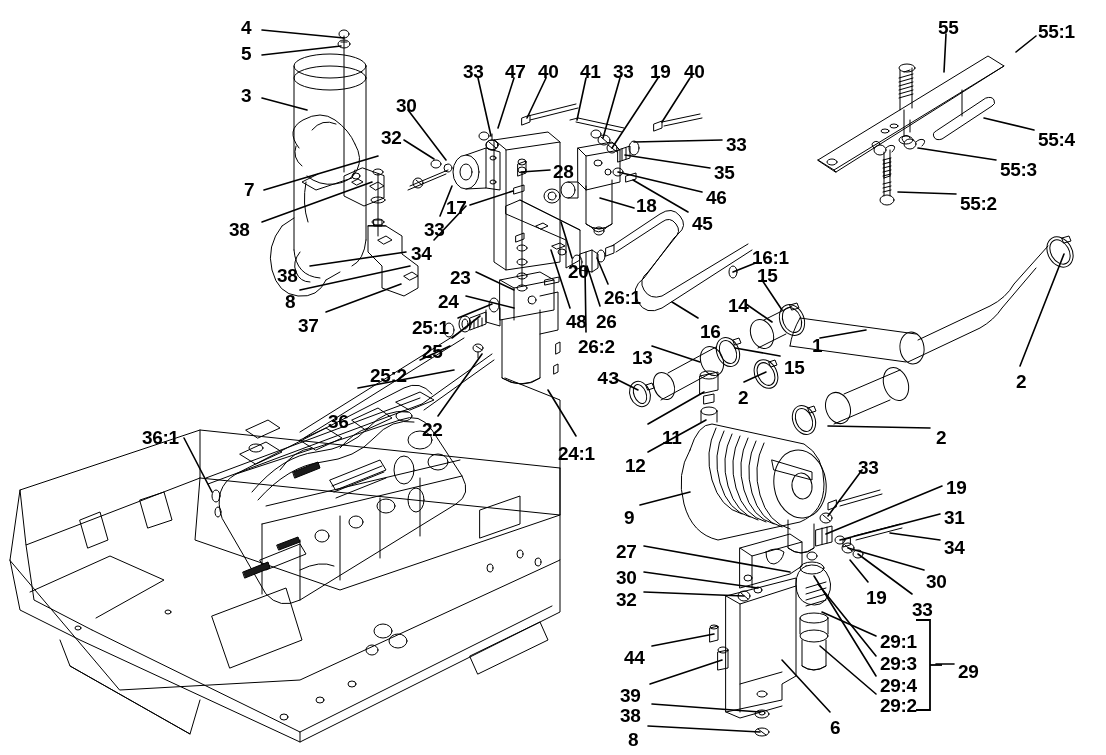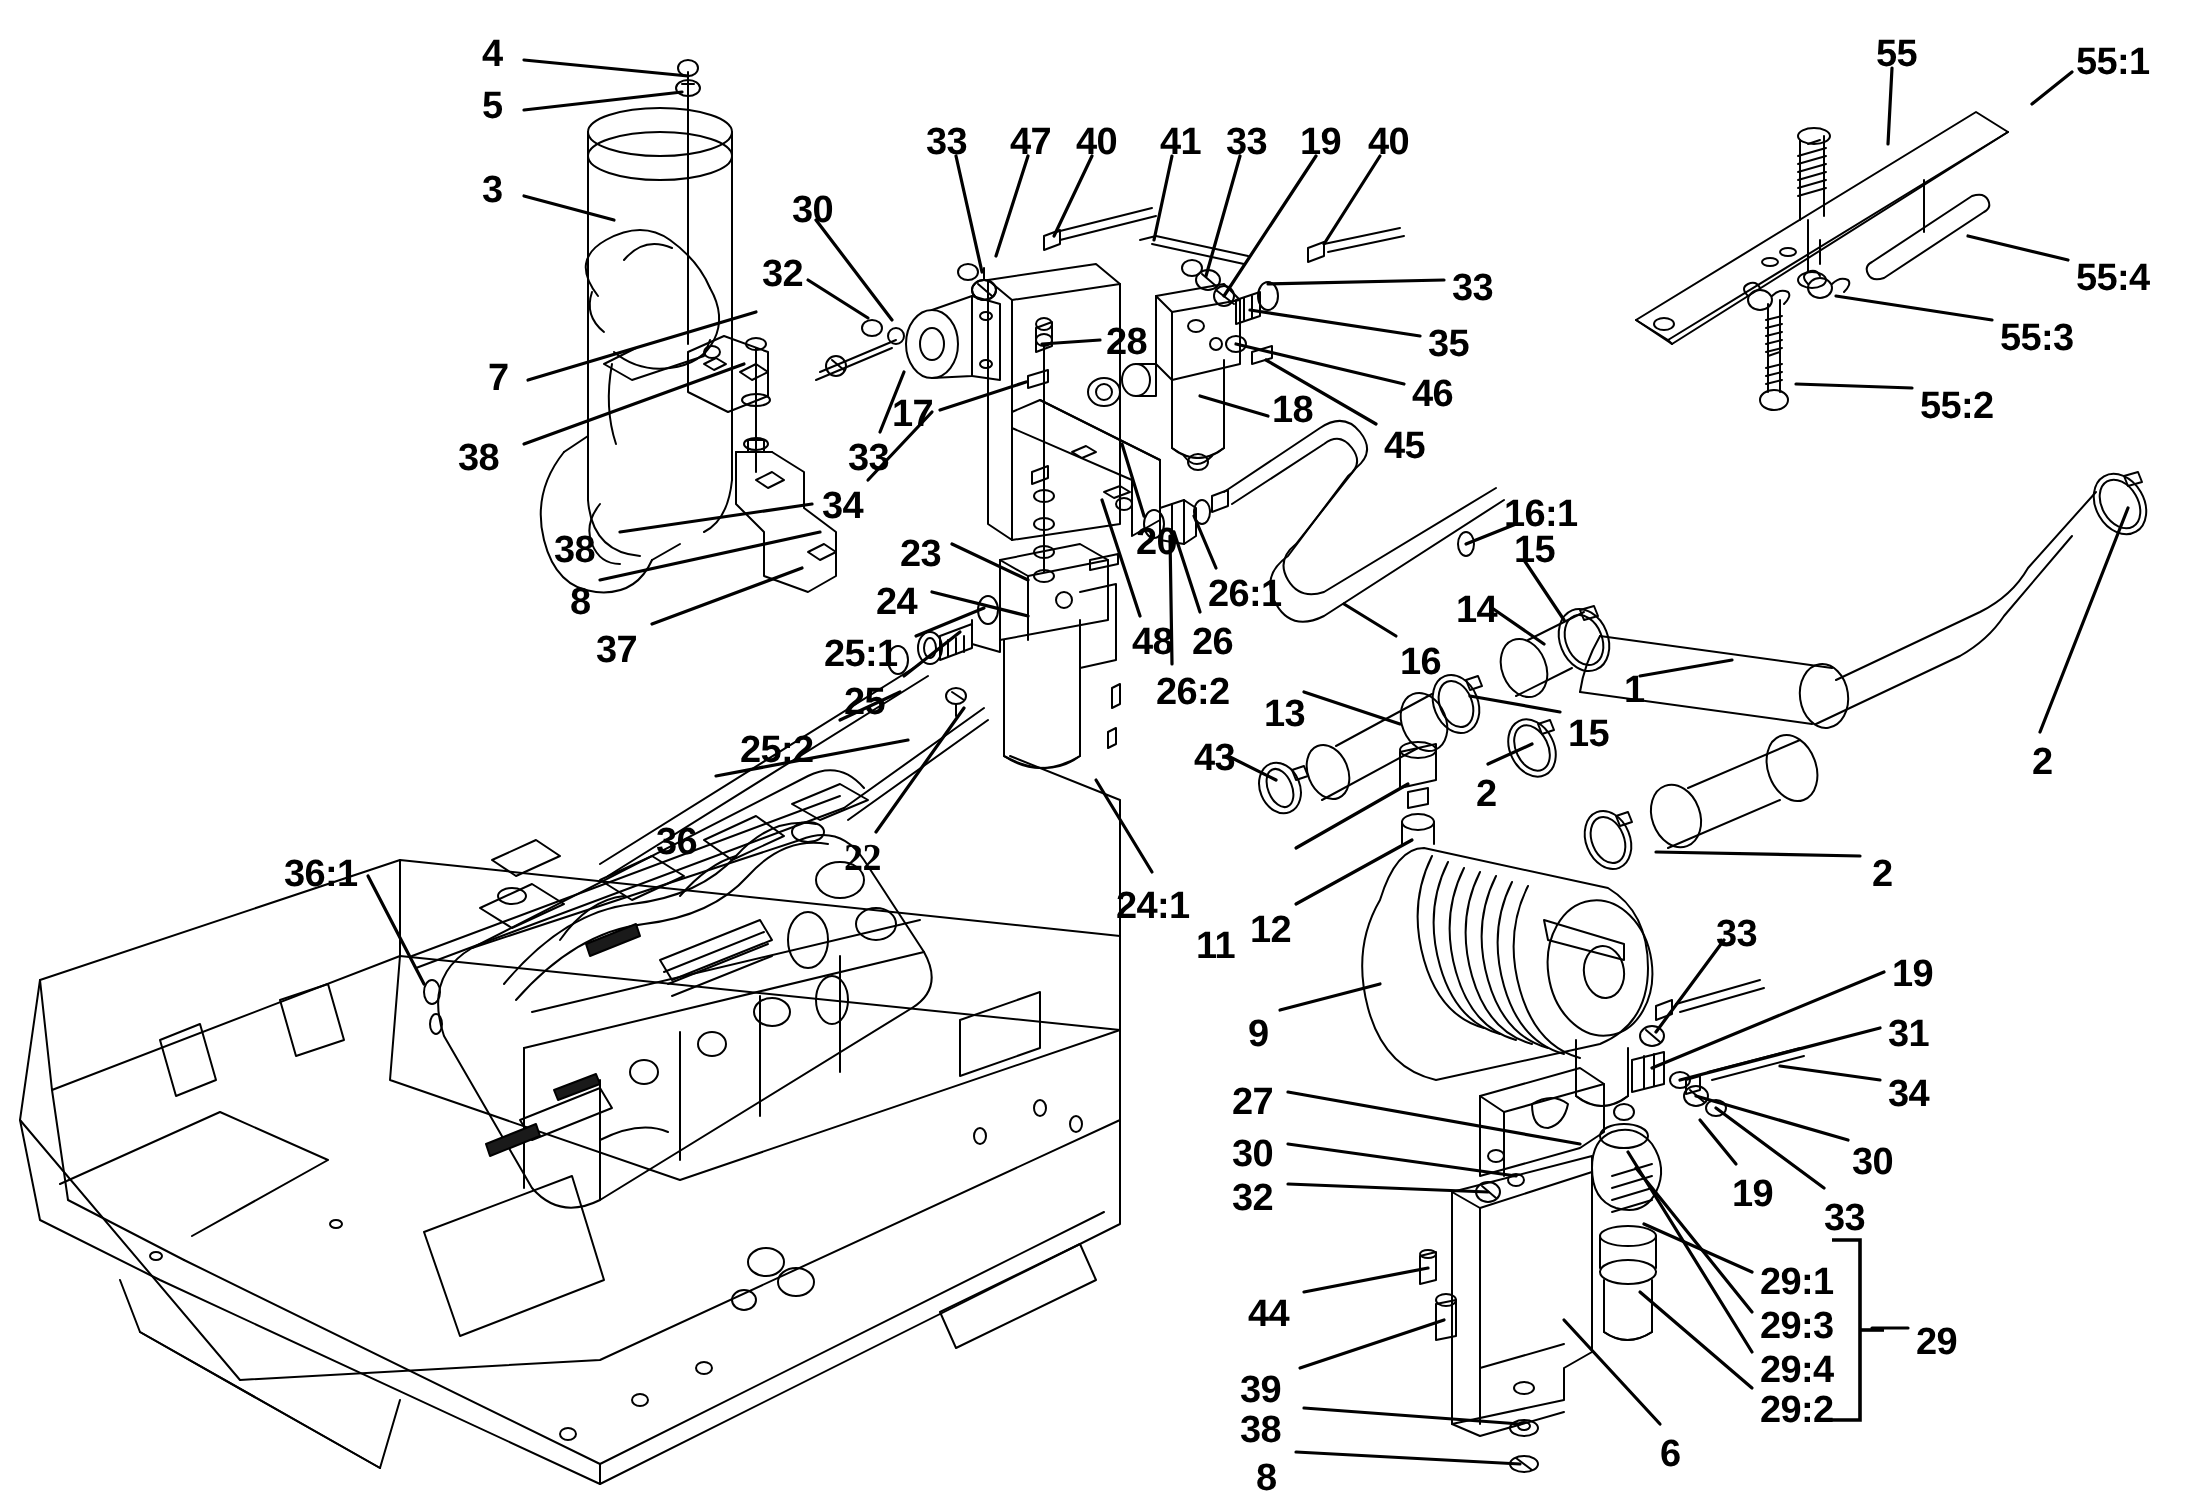--- a/index.html
+++ b/index.html
@@ -586,21 +586,21 @@
       <div class="callout" style="left: 411px; top: 244px;">34</div>
       <div class="callout" style="left: 277px; top: 266px;">38</div>
       <div class="callout" style="left: 285px; top: 292px;">8</div>
       <div class="callout" style="left: 298px; top: 316px;">37</div>
       <div class="callout" style="left: 450px; top: 268px;">23</div>
       <div class="callout" style="left: 438px; top: 292px;">24</div>
       <div class="callout" style="left: 412px; top: 318px; text-align: right;">25:1</div>
       <div class="callout" style="left: 422px; top: 342px;">25</div>
       <div class="callout" style="left: 370px; top: 366px;">25:2</div>
       <div class="callout" style="left: 328px; top: 412px;">36</div>
-      <div class="callout" style="left: 422px; top: 420px; font-family: Liberation Serif, serif;">22</div>
+      <div class="callout" style="left: 422px; top: 420px;">22</div>
       <div class="callout" style="left: 142px; top: 428px;">36:1</div>
       <div class="callout" style="left: 463px; top: 62px;">33</div>
       <div class="callout" style="left: 505px; top: 62px;">47</div>
       <div class="callout" style="left: 538px; top: 62px;">40</div>
       <div class="callout" style="left: 580px; top: 62px;">41</div>
       <div class="callout" style="left: 613px; top: 62px;">33</div>
       <div class="callout" style="left: 650px; top: 62px;">19</div>
       <div class="callout" style="left: 684px; top: 62px;">40</div>
       <div class="callout" style="left: 726px; top: 135px;">33</div>
       <div class="callout" style="left: 714px; top: 163px;">35</div>
@@ -612,22 +612,22 @@
       <div class="callout" style="left: 566px; top: 312px;">48</div>
       <div class="callout" style="left: 596px; top: 312px;">26</div>
       <div class="callout" style="left: 604px; top: 288px;">26:1</div>
       <div class="callout" style="left: 578px; top: 337px;">26:2</div>
       <div class="callout" style="left: 700px; top: 322px;">16</div>
       <div class="callout" style="left: 752px; top: 248px;">16:1</div>
       <div class="callout" style="left: 757px; top: 266px;">15</div>
       <div class="callout" style="left: 728px; top: 296px;">14</div>
       <div class="callout" style="left: 784px; top: 358px;">15</div>
       <div class="callout" style="left: 632px; top: 348px;">13</div>
-      <div class="callout" style="left: 597px; top: 370px;">43</div>
-      <div class="callout" style="left: 598px; top: 428px; margin-top: 36px;">11</div>
+      <div class="callout" style="left: 597px; top: 370px; font-family: Liberation Mono, monospace;">43</div>
+      <div class="callout" style="left: 662px; top: 428px;">11</div>
       <div class="callout" style="left: 625px; top: 456px;">12</div>
       <div class="callout" style="left: 558px; top: 444px;">24:1</div>
       <div class="callout" style="left: 812px; top: 336px;">1</div>
       <div class="callout" style="left: 738px; top: 388px;">2</div>
       <div class="callout" style="left: 936px; top: 428px;">2</div>
       <div class="callout" style="left: 1016px; top: 372px;">2</div>
       <div class="callout" style="left: 624px; top: 508px;">9</div>
       <div class="callout" style="left: 858px; top: 458px;">33</div>
       <div class="callout" style="left: 946px; top: 478px;">19</div>
       <div class="callout" style="left: 944px; top: 508px;">31</div>

